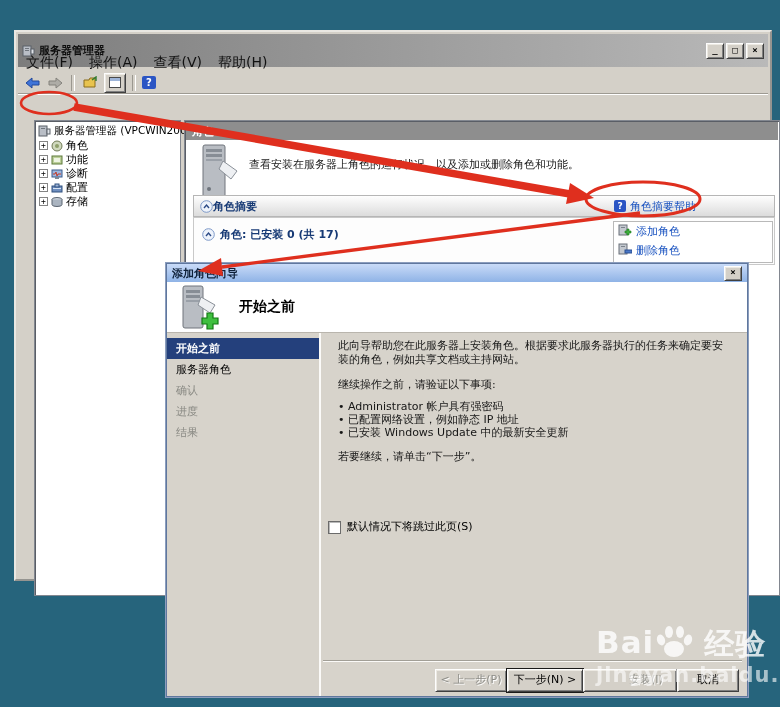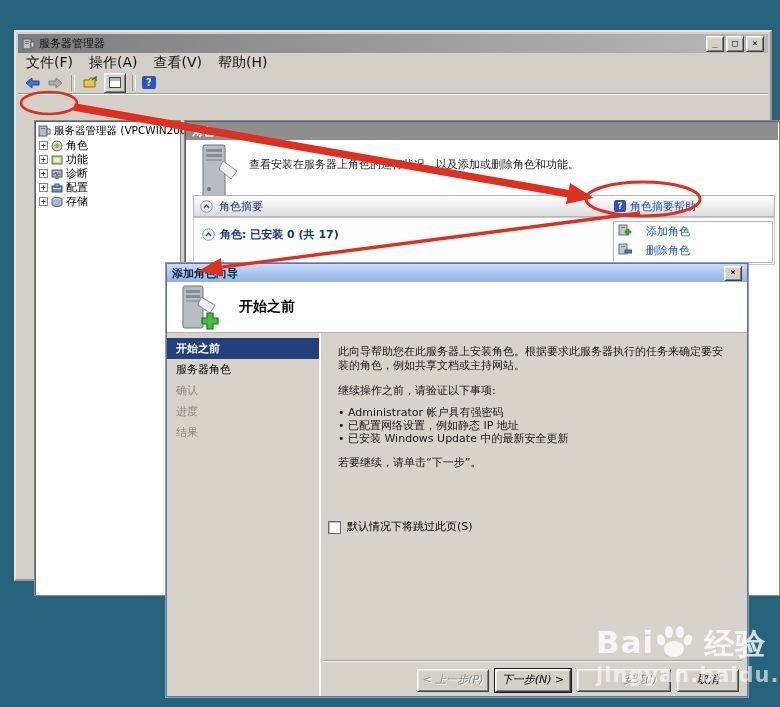--- a/index.html
+++ b/index.html
@@ -9,21 +9,21 @@
   
   .raised{background:#d4d0c8;border-top:1px solid #fdfdfd;border-left:1px solid #fdfdfd;
           border-right:1px solid #404040;border-bottom:1px solid #404040;
           box-shadow:inset 1px 1px 0 #ece9e2, inset -1px -1px 0 #808080;}
 
   
   .sm-window{position:absolute;left:14px;top:30px;width:754px;height:547px;background:#d4d0c8;
              border:2px outset #e9e7e2;}
   .sm-title{position:absolute;left:2px;top:2px;right:2px;height:19px;
             background:linear-gradient(to right,#7d7d7d,#b9b9b9);
-            display:flex;align-items:center;padding:0 4px;color:#0d0d0d;font-size:11px;font-weight:normal;}
+            display:flex;align-items:center;padding:7px 4px;color:#0d0d0d;font-size:11px;font-weight:bold;}
   .sm-title .ticon{margin-right:4px;display:inline-flex;}
   .sm-controls{margin-left:auto;display:flex;gap:2px;}
   .cbtn{width:16px;height:14px;font-size:9px;line-height:12px;text-align:center;color:#000;
         font-family:"DejaVu Sans Mono",monospace;}
   .sm-menubar{position:absolute;left:2px;top:22px;right:2px;height:18px;display:flex;align-items:center;
               font-size:14px;color:#111;}
   .sm-menubar span{padding:1px 8px;}
   .sm-toolbar{position:absolute;left:2px;top:40px;right:2px;height:21px;display:flex;align-items:center;
               border-bottom:1px solid #9d9a92;box-shadow:0 1px 0 #fff;padding-left:4px;gap:3px;}
   .tsep{width:2px;height:16px;border-left:1px solid #9a978f;border-right:1px solid #fff;margin:0 3px;}
@@ -43,56 +43,56 @@
   .sm-main{position:absolute;left:168px;top:88px;width:596px;height:476px;background:#fff;
            border:1px solid #828790;box-shadow:inset 1px 1px 0 #5a5e66;box-sizing:border-box;}
   .main-header{position:absolute;left:1px;top:1px;right:1px;height:18px;background:#8e8e8e;
                color:#fff;font-size:11px;font-weight:600;display:flex;align-items:center;padding-left:6px;}
   .main-desc{position:absolute;left:64px;top:36px;right:16px;font-size:11px;color:#1a1a1a;}
   .tower-lg{position:absolute;left:14px;top:22px;}
 
   .sum-head{position:absolute;left:8px;top:74px;width:580px;height:20px;
             background:linear-gradient(#fefefe,#dcdcdc);border:1px solid #b6b6b6;
             display:flex;align-items:center;font-size:11px;}
-  .sum-head .lbl{color:#173a75;font-weight:normal;margin-left:6px;}
+  .sum-head .lbl{color:#173a75;font-weight:bold;}
   .sum-help{position:absolute;left:420px;display:flex;align-items:center;gap:4px;}
   .link{color:#1a53c0;font-size:11px;text-decoration:none;}
   .sum-body{position:absolute;left:8px;top:96px;width:580px;height:46px;background:#fdfdfd;
             border:1px solid #c9c9c9;font-size:11px;}
   .roles-line{position:absolute;left:8px;top:9px;display:flex;align-items:center;gap:5px;
               color:#173a75;font-weight:bold;}
   .links-panel{position:absolute;left:419px;top:3px;width:158px;height:40px;border:1px solid #b9b9b9;background:#fff;}
-  .link-row{display:flex;align-items:center;gap:14px;height:19px;padding-left:4px;}
+  .link-row{display:flex;align-items:center;gap:4px;height:19px;padding-left:4px;}
 
   .helpicon{width:12px;height:12px;background:#2b55c4;color:#fff;font-size:9px;font-weight:bold;
             text-align:center;line-height:12px;border-radius:2px;flex:none;}
 
   
   .wiz{position:absolute;left:166px;top:263px;width:580px;height:432px;background:#d7d3cb;
        border:1px solid #5f779e;box-shadow:0 0 0 1px #8b9dbd;}
   .wiz-title{position:absolute;left:0;top:0;right:0;height:18px;
              background:linear-gradient(#c9dbf8,#8fb3e6);display:flex;align-items:center;
              padding:0 5px;font-size:11px;font-weight:bold;color:#0e2038;}
   .wiz-close{margin-left:auto;width:16px;height:13px;font-size:9px;line-height:11px;}
   .wiz-header{position:absolute;left:0;top:18px;right:0;height:50px;background:#fff;border-bottom:1px solid #b9b5ad;}
   .wiz-pagetitle{position:absolute;left:72px;top:16px;font-size:14px;font-weight:bold;color:#000;}
   .wiz-body{position:absolute;left:0;top:69px;right:0;bottom:0;}
   .wiz-side{position:absolute;left:0;top:0;width:152px;bottom:0;padding-top:5px;font-size:11px;}
   .wiz-divider{position:absolute;left:152px;top:0;width:2px;bottom:0;background:#fbfaf8;}
   .step{height:21px;display:flex;align-items:center;padding-left:9px;color:#000;}
   .step.active{background:#24407c;color:#fff;font-weight:bold;}
   .step.disabled{color:#8a8a84;}
   .wiz-content{position:absolute;left:154px;top:0;right:0;bottom:0;font-size:11px;color:#161616;}
-  .wiz-content .inner{padding:12px 16px 0 17px;line-height:14px;}
+  .wiz-content .inner{padding:6px 16px 0 17px;line-height:14px;}
   .wiz-content p{margin:0 0 11px 0;}
   .wiz-content .bullets{margin:0 0 11px 0;line-height:13px;}
   .wiz-check{position:absolute;left:161px;top:186px;display:flex;align-items:flex-end;gap:6px;font-size:11px;}
   .checkbox{width:11px;height:11px;background:#fff;border:1px solid #6b6b6b;box-shadow:inset 1px 1px 0 #b9b9b9;}
   .wiz-sep{position:absolute;left:156px;right:5px;top:396px;height:1px;background:#a29f97;box-shadow:0 1px 0 #fbfaf8;}
-  .wiz-buttons{position:absolute;right:8px;top:405px;display:flex;gap:6px;font-style:italic;}
+  .wiz-buttons{position:absolute;right:8px;top:405px;display:flex;}
   .wbtn{height:21px;font-size:11px;text-align:center;line-height:19px;color:#000;}
   .wbtn.back{width:70px;}.wbtn.next{width:74px;outline:1px solid #1a1a1a;}
   .wbtn.install{width:60px;padding-left:32px;}.wbtn.cancel{width:60px;}
   .wbtn.disabled{color:#8d8d88;text-shadow:1px 1px 0 #fff;}
 
   
   .wm{position:absolute;z-index:40;color:rgba(255,255,255,0.8);pointer-events:none;}
   .wm-brand{left:596px;top:624px;font-size:31px;font-weight:bold;display:flex;align-items:flex-start;letter-spacing:1px;}
   .wm-brand .cn{font-size:30px;margin-left:10px;}
   .wm-url{left:596px;top:663px;font-size:21px;font-weight:bold;color:rgba(255,255,255,0.6);letter-spacing:1px;}

